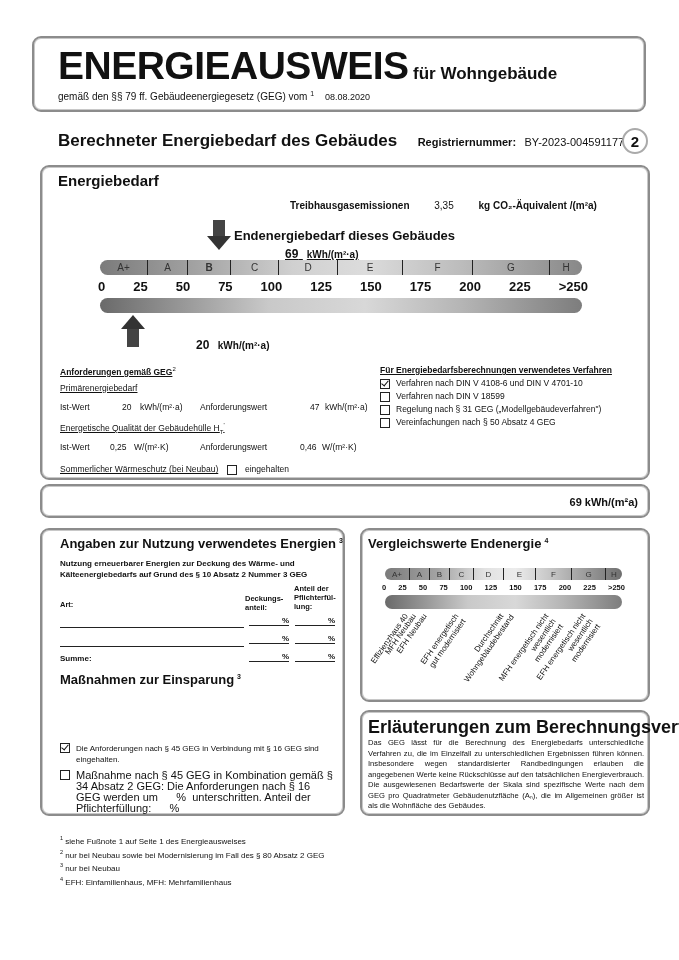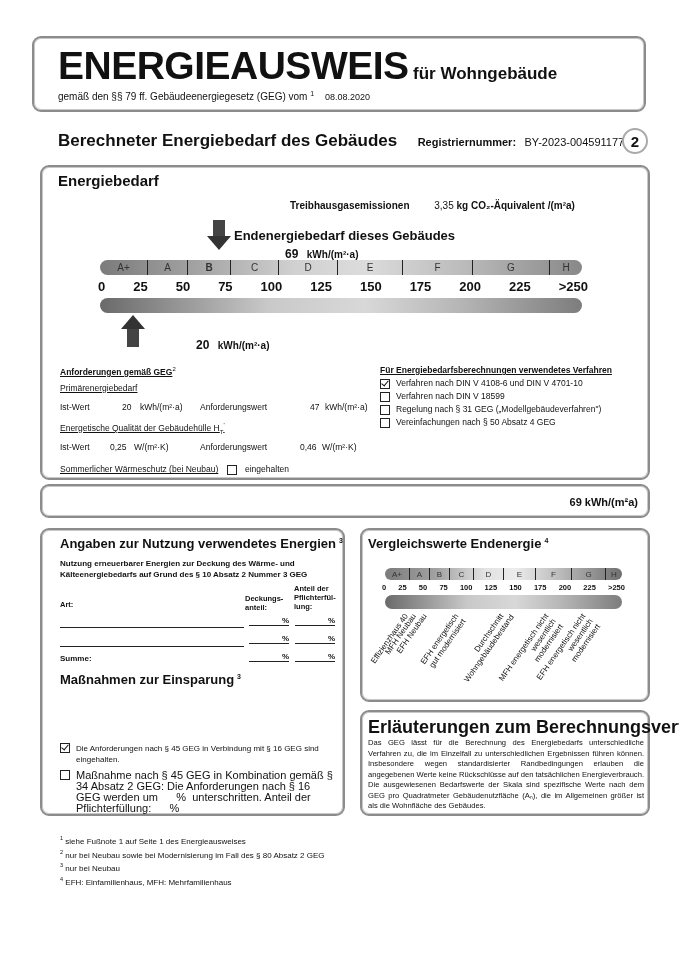--- a/index.html
+++ b/index.html
@@ -44,29 +44,29 @@
 <div class="abs" style="left:622px;top:128px;width:26px;height:26px;border:2px solid #aaa;border-radius:50%;display:flex;align-items:center;justify-content:center;">
   <span class="bold" style="font-size:15px;">2</span>
 </div>
 
 <div class="box grain" style="left:40px;top:165px;width:610px;height:315px;">
   <div class="abs bold" style="left:16px;top:5px;font-size:15px;">Energiebedarf</div>
 
   <div class="abs" style="left:248px;top:33px;font-size:10px;white-space:nowrap;">
     <span class="bold">Treibhausgasemissionen</span>
     <span style="margin-left:22px;">3,35</span>
-    <span class="bold" style="">kg CO₂-Äquivalent /(m²a)</span>
+    <span class="bold" style="margin-left:22px;">kg CO₂-Äquivalent /(m²a)</span>
   </div>
 
   <div class="abs" style="left:165px;top:53px;">
     <div style="width:12px;height:16px;background:#444;margin-left:6px;"></div>
     <div style="width:0;height:0;border-left:12px solid transparent;border-right:12px solid transparent;border-top:14px solid #333;"></div>
   </div>
   <div class="abs bold" style="left:192px;top:61px;font-size:13px;white-space:nowrap;">Endenergiebedarf dieses Gebäudes</div>
-  <div class="abs bold" style="left:243px;top:77px;white-space:nowrap;">
+  <div class="abs bold" style="left:243px;top:77px;white-space:nowrap;text-decoration:underline;">
     <span style="font-size:12px;">69</span>
     <span style="font-size:10px;margin-left:4px;">kWh/(m²·a)</span>
   </div>
 
   <div class="scale-bar" style="left:58px;top:93px;width:482px;height:15px;background:linear-gradient(to right,#7b7b7b,#a3a3a3 20%,#d0d0d0 40%,#dcdcdc 55%,#bcbcbc 75%,#888 100%);">
     <div class="seg" style="width:48px;">A+</div>
     <div class="seg" style="width:40px;">A</div>
     <div class="seg bold" style="width:43px;">B</div>
     <div class="seg" style="width:48px;">C</div>
     <div class="seg" style="width:59px;">D</div>

